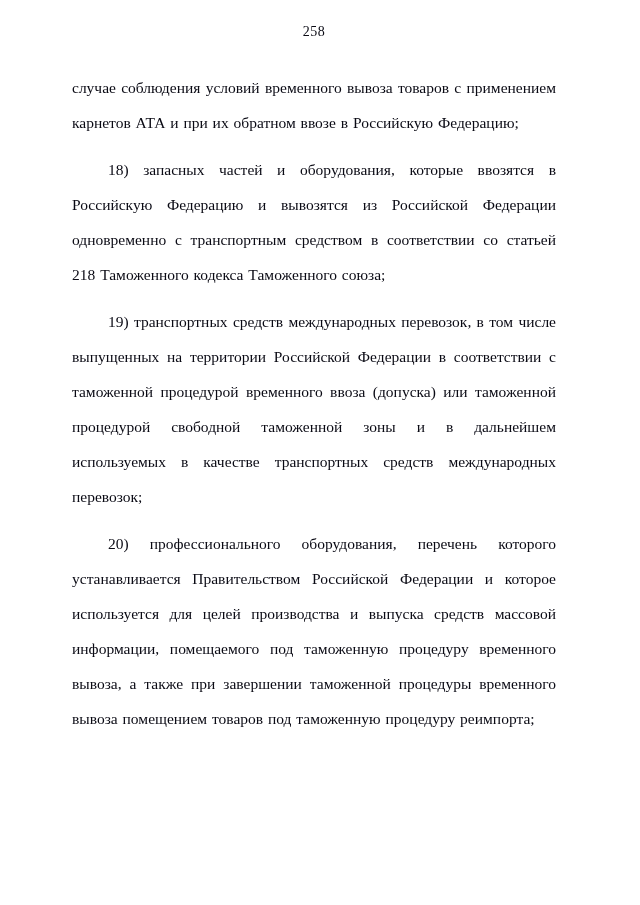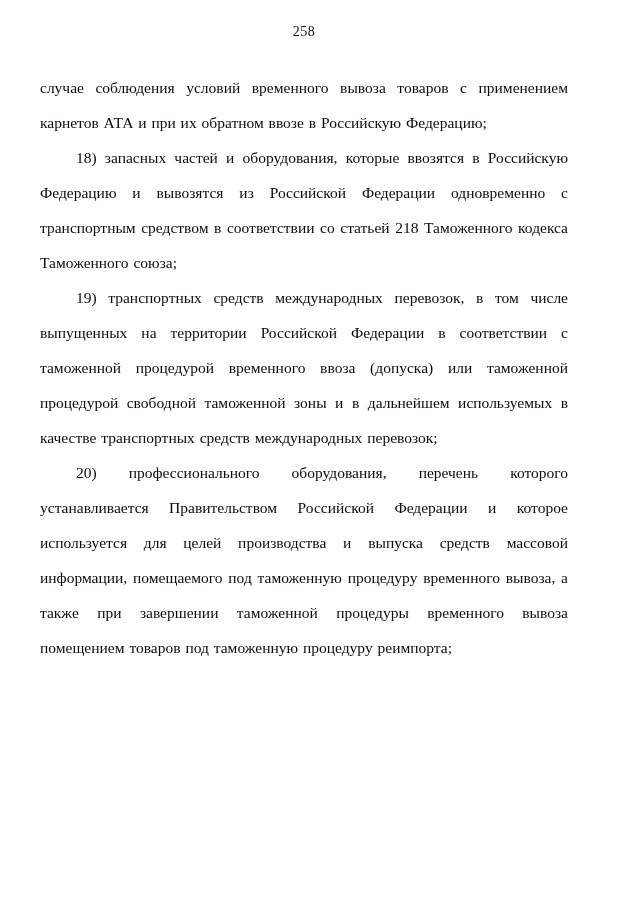--- a/index.html
+++ b/index.html
@@ -11,32 +11,32 @@
     width: 640px;
     height: 905px;
     font-family: "Liberation Serif", "DejaVu Serif", serif;
     color: #0a0a14;
     overflow: hidden;
   }
   .page {
     box-sizing: border-box;
     width: 640px;
     height: 782px;
-    padding: 24px 72px 20px 40px;
+    padding: 24px 72px 20px 60px;
     background: #ffffff;
     font-family: Liberation Serif, serif;
   }
   .page-number {
     text-align: center;
     font-size: 14px;
     letter-spacing: 0.5px;
     margin: 0 0 30px 0;
   }
   .doc-body p {
-    margin: 0;
+    margin: 12px;
     font-size: 15.5px;
     line-height: 35px;
     text-align: justify;
     word-spacing: 1px;
   }
   .doc-body p.indent {
     text-indent: 36px;
   }
 </style>
 </head>

